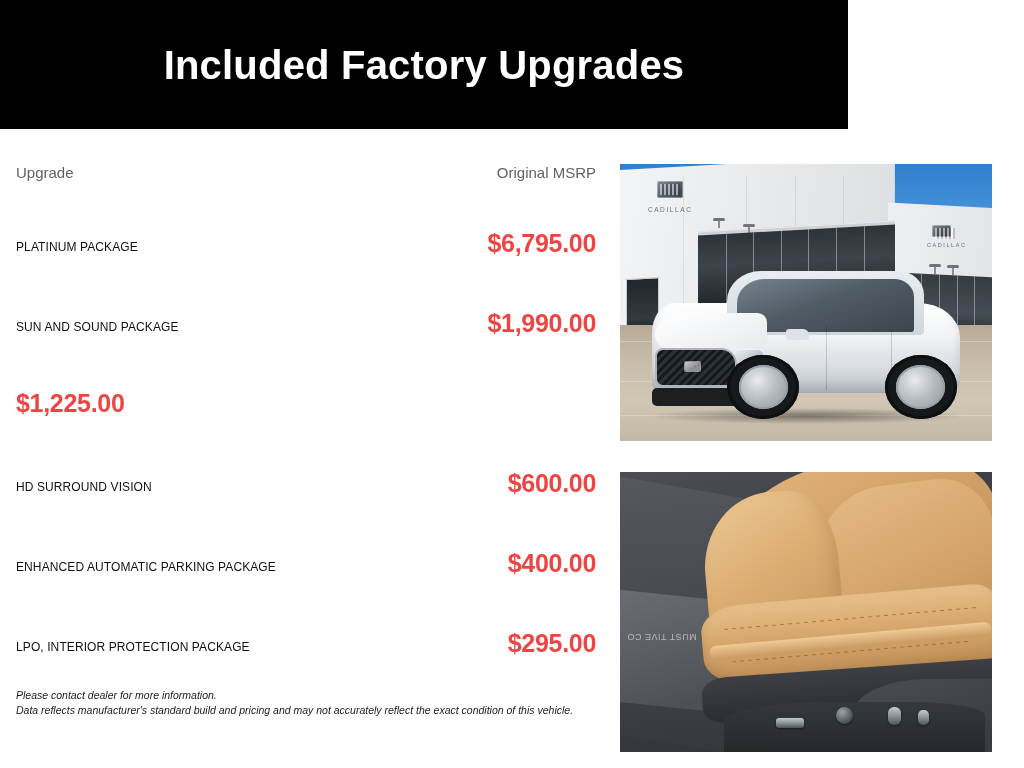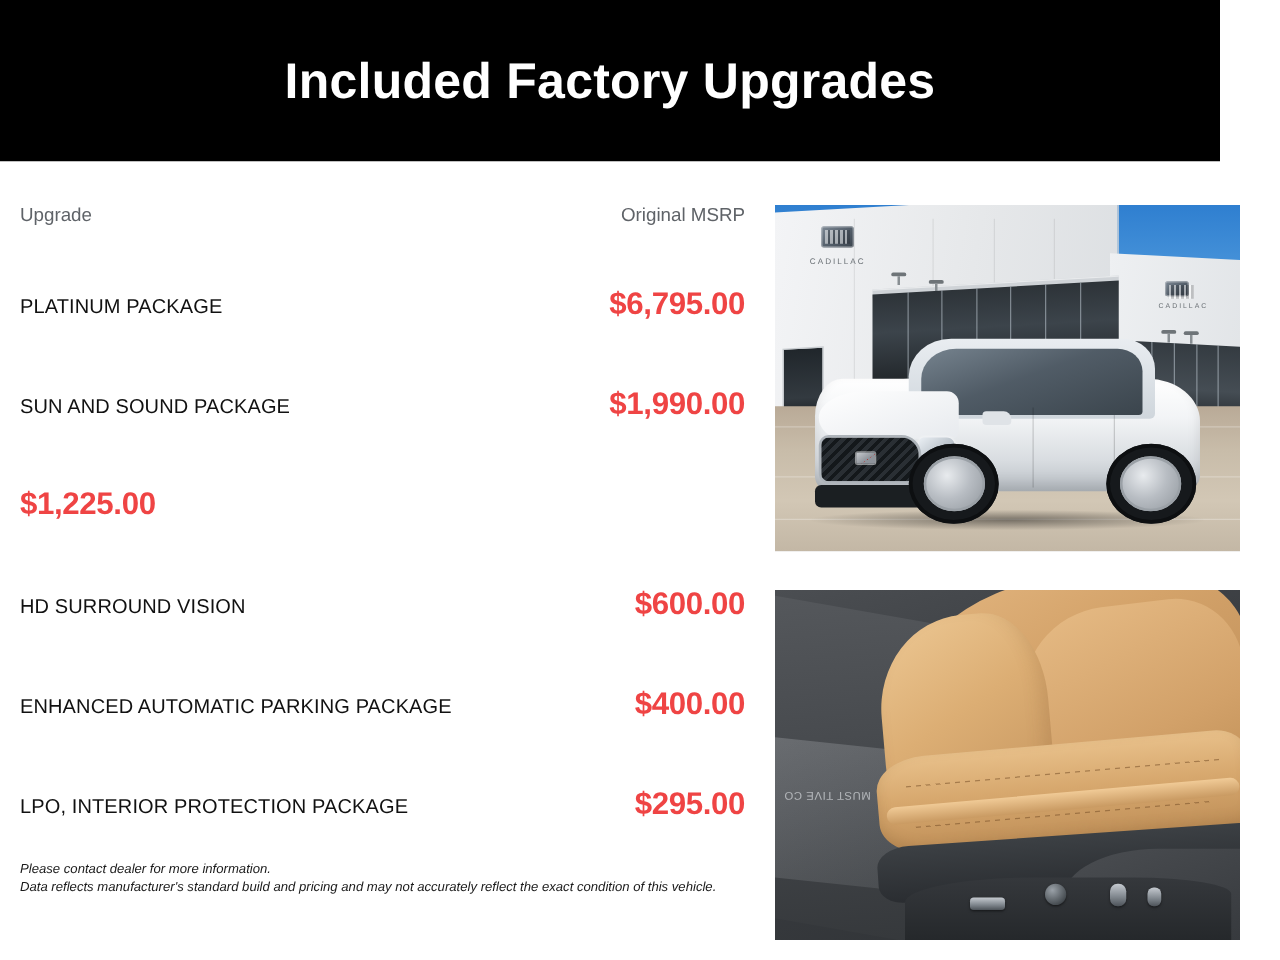--- a/index.html
+++ b/index.html
@@ -17,21 +17,21 @@
     position: relative;
     width: 1024px;
     height: 768px;
     background: #ffffff;
   }
 
   
   .header-band {
     position: absolute;
     top: 0; left: 0;
-    width: 976px;
+    width: 848px;
     height: 129px;
     background: #000000;
     display: flex;
     align-items: center;
     justify-content: center;
   }
   .header-title {
     color: #ffffff;
     font-size: 40px;
     font-weight: bold;
@@ -77,21 +77,21 @@
   .row {
     display: flex;
     align-items: flex-end;
     justify-content: space-between;
     min-height: 44px;
     margin-bottom: 36px;
   }
   .row:last-of-type { margin-bottom: 12px; }
 
   .row-label {
-    font-size: 16px;
+    font-size: 12px;
     color: #111111;
     line-height: 1.33;
     letter-spacing: 0.1px;
     max-width: 355px;
     padding-bottom: 2px;
   }
   .row-price {
     font-size: 25px;
     font-weight: bold;
     color: #ef4444;

